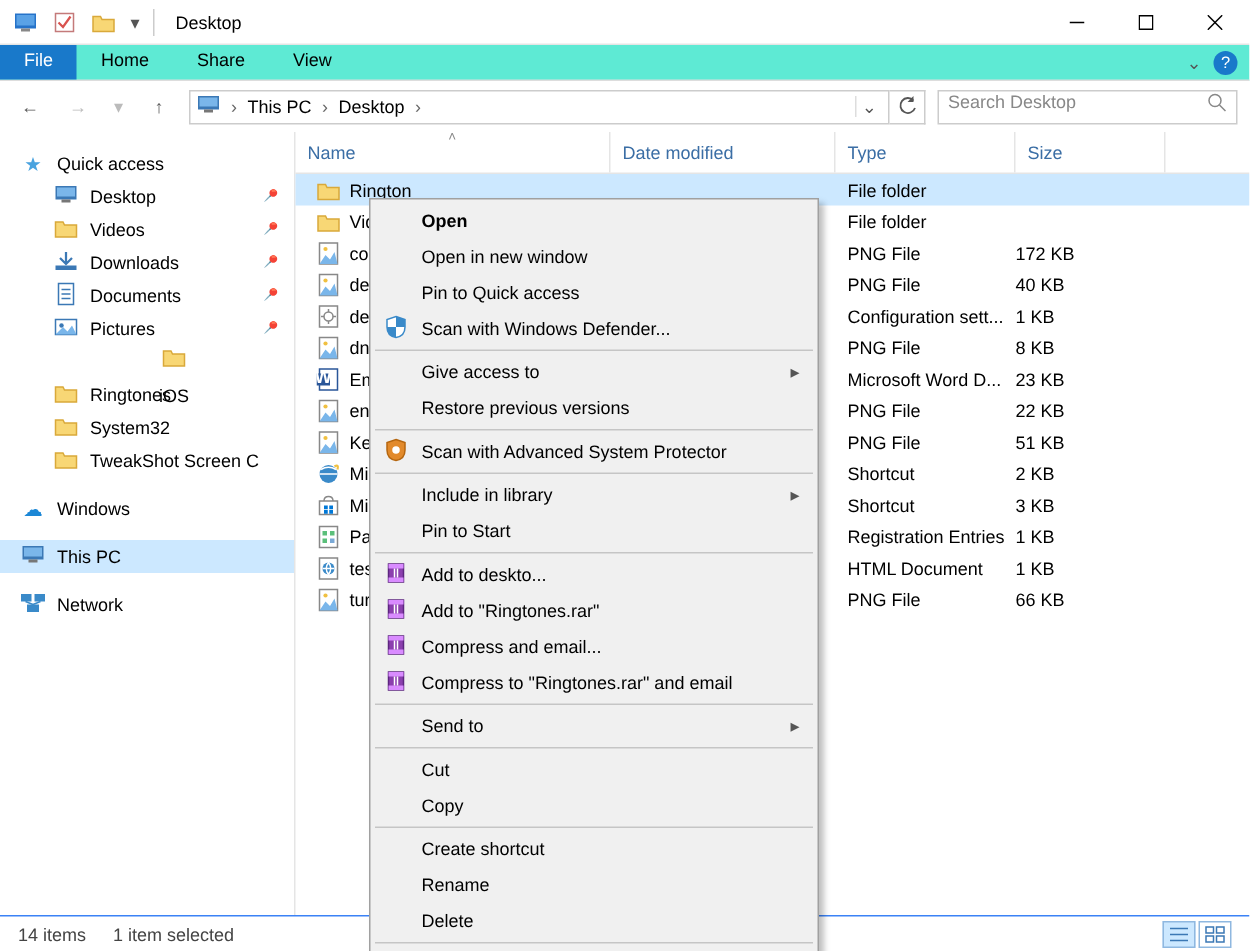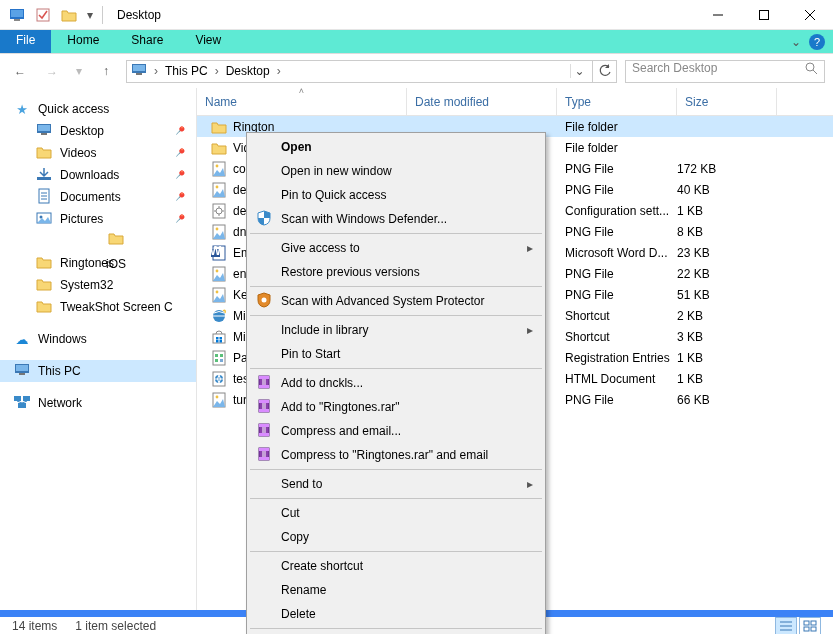--- a/index.html
+++ b/index.html
@@ -58,21 +58,21 @@
 .file-row .fsize { width: 100px; text-align: left; padding-right: 20px; }
 .ficon { width: 16px; display: inline-flex; align-items: center; justify-content: center; }
 
 .ctx-menu { position: absolute; left: 246px; top: 132px; width: 300px; background: #f0f0f0; border: 1px solid #a0a0a0; box-shadow: 3px 3px 4px rgba(0,0,0,.25); padding: 2px; z-index: 100; }
 .ctx-row { height: 24px; display: flex; align-items: center; padding-left: 32px; position: relative; }
 .ctx-row.bold { font-weight: 600; }
 .ctx-sep { border-top: 1px solid #c5c5c5; margin: 2px 1px; }
 .ctx-icon { position: absolute; left: 6px; width: 18px; text-align: center; }
 .ctx-sub { margin-left: auto; margin-right: 10px; color: #555; }
 
-.statusbar { height: 24px; border-top: 7px solid #3b82f6; display: flex; align-items: center; padding: 0 12px; gap: 18px; color: #444; }
+.statusbar { height: 24px; border-top: 1px solid #3b82f6; display: flex; align-items: center; padding: 0 12px; gap: 18px; color: #444; }
 .sb-right { margin-left: auto; display: flex; gap: 2px; }
 .view-btn { width: 22px; height: 18px; border: 1px solid #8fb8e0; display: flex; align-items: center; justify-content: center; }
 .view-btn.active { background: #cce8ff; }
 .star-blue { color: #4aa3df; }
 .monitor-blue { color: #3b78b5; }
 .onedrive-blue { color: #1b87d6; }
 .net-blue { color: #3a8ac9; }
 </style>
 </head>
 <body>
@@ -566,21 +566,21 @@
     </div>
     <div class="ctx-sep"></div>
     <div class="ctx-row">
       <span class="ctx-icon"><svg width="16" height="16">
           <rect x="3" y="2" width="10" height="12" fill="#8b3fae" stroke="#5d2680"></rect>
           <rect x="3" y="2" width="10" height="3" fill="#d98bff"></rect>
           <rect x="3" y="11" width="10" height="3" fill="#d98bff"></rect>
           <line x1="7" y1="5" x2="7" y2="11" stroke="#fff"></line>
           <line x1="9" y1="5" x2="9" y2="11" stroke="#fff"></line>
         </svg></span>
-      <span>Add to dnckls...</span>
+      <span>Add to deskto...</span>
     </div>
     <div class="ctx-row">
       <span class="ctx-icon"><svg width="16" height="16">
           <rect x="3" y="2" width="10" height="12" fill="#8b3fae" stroke="#5d2680"></rect>
           <rect x="3" y="2" width="10" height="3" fill="#d98bff"></rect>
           <rect x="3" y="11" width="10" height="3" fill="#d98bff"></rect>
           <line x1="7" y1="5" x2="7" y2="11" stroke="#fff"></line>
           <line x1="9" y1="5" x2="9" y2="11" stroke="#fff"></line>
         </svg></span>
       <span>Add to "Ringtones.rar"</span>

